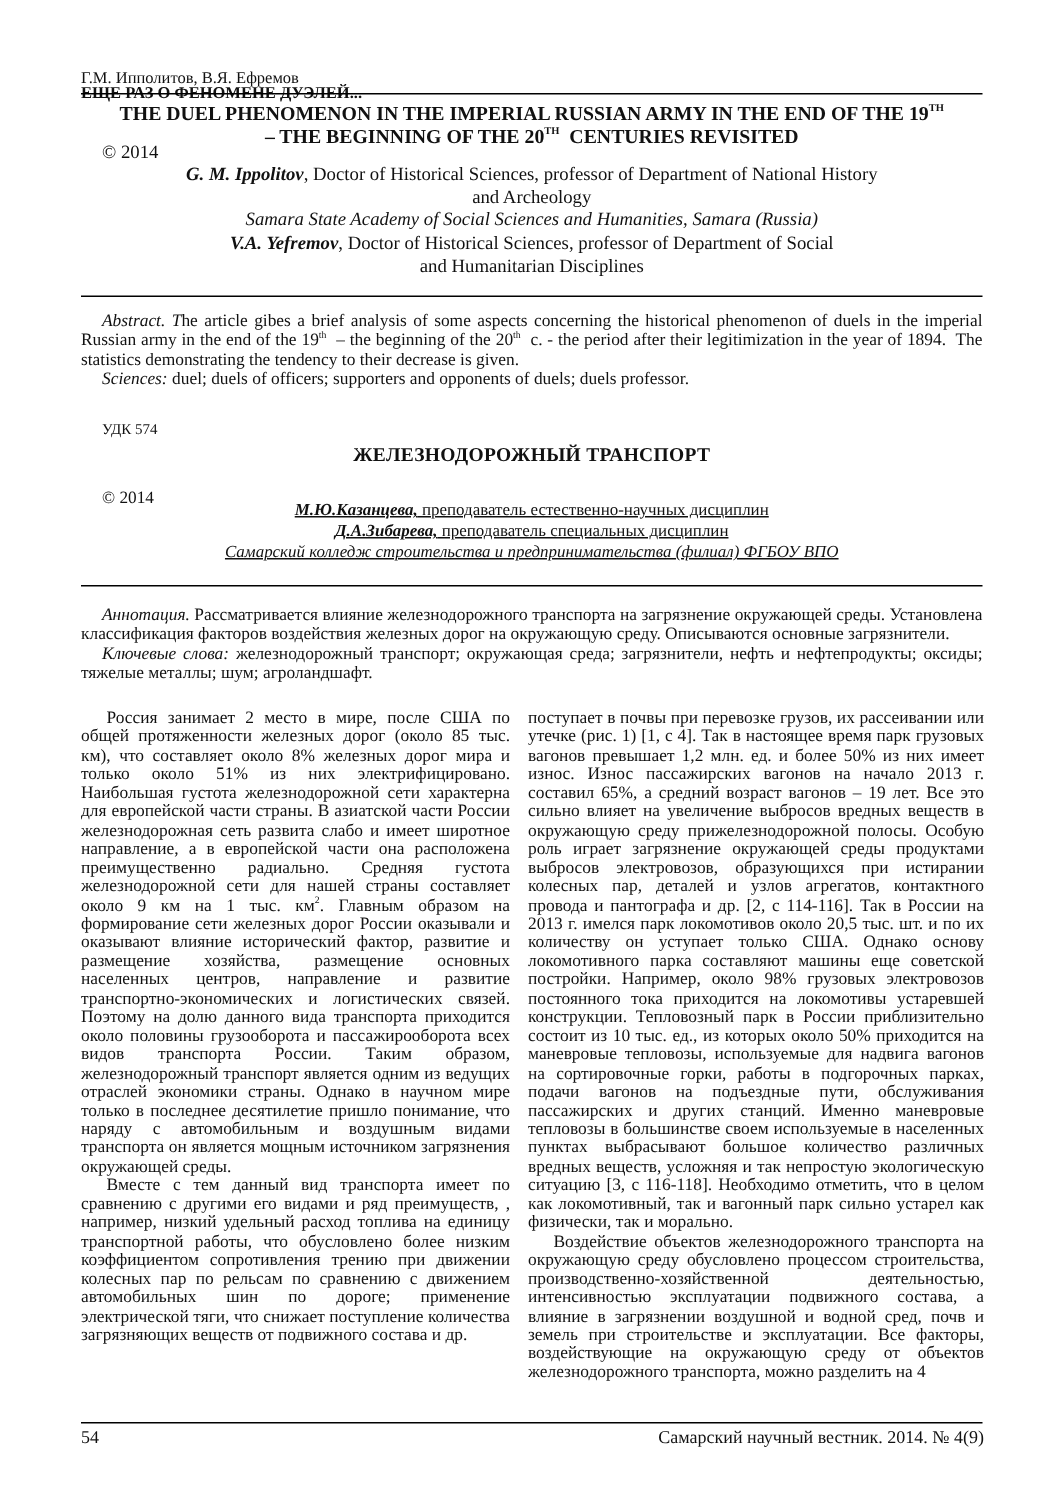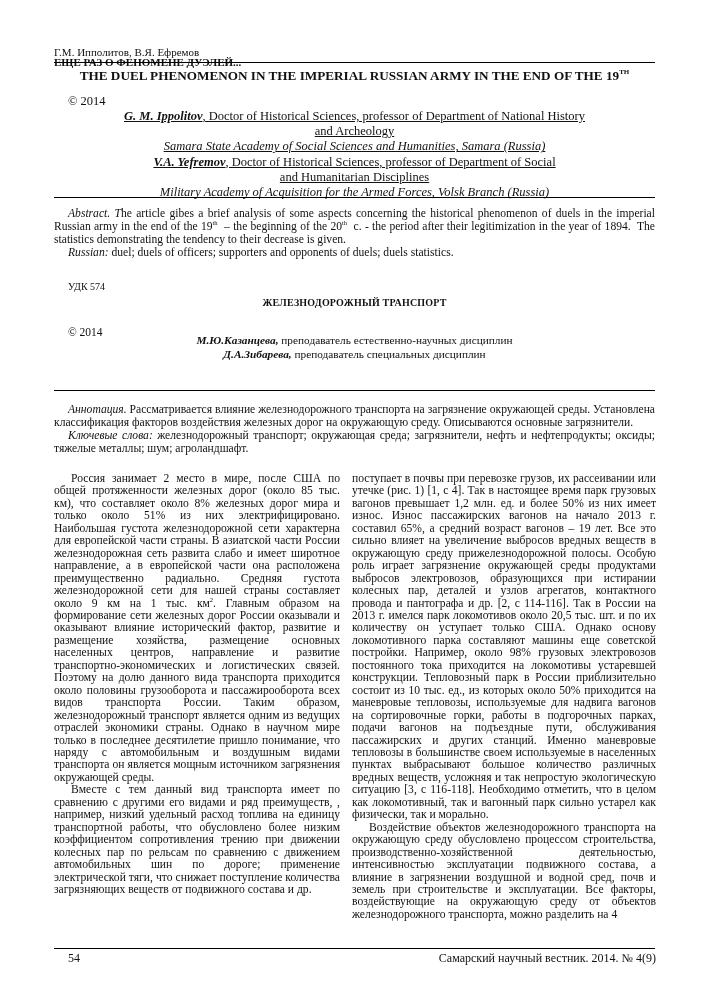--- a/index.html
+++ b/index.html
@@ -5,30 +5,30 @@
   html, body { margin: 0; padding: 0; background: #ffffff; }
   body { width: 709px; height: 1003px; position: relative; overflow: hidden; color: #111; font-family: "Liberation Serif", serif; }
   .running-head { position: absolute; left: 54px; top: 47px; font-size: 11px; line-height: 10px; }
   .running-head .authors { font-family: "Liberation Serif", serif; }
   .running-head .title { font-weight: bold; }
   .hrule { position: absolute; left: 54px; width: 601px; height: 0; border-top: 1.3px solid #000; }
   .center { position: absolute; left: 54px; width: 601px; text-align: center; }
   .en-title { top: 68px; font-weight: bold; font-size: 13.2px; line-height: 15px; }
   .en-title sup { font-size: 7px; vertical-align: 6px; line-height: 0; }
   .copy { position: absolute; left: 68px; font-size: 12.5px; text-align: right; }
-  .aff { font-size: 12.5px; line-height: 15.2px; text-decoration: underline; }
+  .aff { font-size: 12.5px; line-height: 15.2px; }
   .aff .i { font-style: italic; }
   .aff .b { font-weight: bold; font-style: italic; }
   .abstract { position: absolute; left: 54px; width: 601px; font-size: 11.6px; line-height: 13.1px; text-align: justify; }
   .abstract .ind { text-indent: 14px; }
   .abstract i { font-style: italic; }
   .abstract sup { font-size: 6.5px; vertical-align: 5px; line-height: 0; }
   .udk { position: absolute; left: 68px; top: 281px; font-size: 10px; }
-  .ru-title { top: 296px; font-weight: bold; font-size: 10px; line-height: 14.5px; letter-spacing: 0.2px; }
-  .ru-aff { font-size: 11.3px; line-height: 14px; }
+  .ru-title { top: 296px; font-weight: bold; font-size: 13px; line-height: 14.5px; letter-spacing: 0.2px; }
+  .ru-aff { font-size: 11.3px; line-height: 14px; text-decoration: underline; }
   .ru-aff .b { font-weight: bold; font-style: italic; }
   .ru-aff .i { font-style: italic; }
   .col { position: absolute; top: 473px; width: 286px; font-size: 11.6px; line-height: 12.45px; text-align: justify; }
   .col p { margin: 0; }
   .col .ind { text-indent: 17px; }
   .col sup { font-size: 6.5px; vertical-align: 5px; line-height: 0; }
   .col-left { left: 54px; }
   .col-right { left: 352px; width: 304px; }
   .footer { position: absolute; top: 951px; font-size: 12px; }
 </style>
@@ -36,57 +36,58 @@
 <body>
 
 <div class="running-head">
   <div class="authors">Г.М. Ипполитов, В.Я. Ефремов</div>
   <div class="title">ЕЩЕ РАЗ О ФЕНОМЕНЕ ДУЭЛЕЙ...</div>
 </div>
 <div class="hrule" style="top:62px"></div>
 
 <div class="center en-title">
   <div><span>THE DUEL PHENOMENON IN THE IMPERIAL RUSSIAN ARMY IN THE END OF THE 19</span><sup>TH</sup></div>
+  <div><span>– THE BEGINNING OF THE 20</span><sup>TH</sup><span style="white-space:pre">  CENTURIES REVISITED</span></div>
 </div>
 <div class="copy" style="top:94px">© 2014</div>
 <div class="center aff" style="top:109px">
   <div><span class="b">G. M. Ippolitov</span><span>, Doctor of Historical Sciences, professor of Department of National History</span></div>
   <div>and Archeology</div>
   <div class="i">Samara State Academy of Social Sciences and Humanities, Samara (Russia)</div>
   <div><span class="b">V.A. Yefremov</span><span>, Doctor of Historical Sciences, professor of Department of Social</span></div>
   <div>and Humanitarian Disciplines</div>
-  <div class="i">Military Academy of Acquisition for the Armed Forces, Volsk Branch (Russia)</div>
 </div>
 <div class="hrule" style="top:197px"></div>
 
 <div class="abstract" style="top:207px">
   <div class="ind"><i>Abstract. T</i><span>he article gibes a brief analysis of some aspects concerning the historical phenomenon of duels in the imperial Russian army in the end of the 19</span><sup>th</sup><span style="white-space:pre-wrap">  – the beginning of the 20</span><sup>th</sup><span style="white-space:pre-wrap">  c. - the period after their legitimization in the year of 1894.  The statistics demonstrating the tendency to their decrease is given.</span></div>
-  <div class="ind"><i>Russian:</i><span> duel; duels of officers; supporters and opponents of duels; duels statistics.</span></div>
+  <div class="ind"><i>Sciences:</i><span> duel; duels of officers; supporters and opponents of duels; duels professor.</span></div>
 </div>
 
 <div class="udk">УДК 574</div>
 <div class="center ru-title">
   <div>ЖЕЛЕЗНОДОРОЖНЫЙ ТРАНСПОРТ</div>
 </div>
 <div class="copy" style="top:326px;font-size:11.5px">© 2014</div>
 <div class="center ru-aff" style="top:333px">
   <div><span class="b">М.Ю.Казанцева,</span><span> преподаватель естественно-научных дисциплин</span></div>
   <div><span class="b">Д.А.Зибарева,</span><span> преподаватель специальных дисциплин</span></div>
+  <div class="i">Самарский колледж строительства и предпринимательства (филиал) ФГБОУ ВПО</div>
 </div>
 <div class="hrule" style="top:390px"></div>
 
 <div class="abstract" style="top:403px">
   <div class="ind"><i>Аннотация.</i><span> Рассматривается влияние железнодорожного транспорта на загрязнение окружающей среды. Установлена классификация факторов воздействия железных дорог на окружающую среду. Описываются основные загрязнители.</span></div>
   <div class="ind"><i>Ключевые слова:</i><span> железнодорожный транспорт; окружающая среда; загрязнители, нефть и нефтепродукты; оксиды; тяжелые металлы; шум; агроландшафт.</span></div>
 </div>
 
 <div class="col col-left">
   <p class="ind"><span>Россия занимает 2 место в мире, после США по общей протяженности железных дорог (около 85 тыс. км), что составляет около 8% железных дорог мира и только около 51% из них электрифицировано. Наибольшая густота железнодорожной сети характерна для европейской части страны. В азиатской части России железнодорожная сеть развита слабо и имеет широтное направление, а в европейской части она расположена преимущественно радиально. Средняя густота железнодорожной сети для нашей страны составляет около 9 км на 1 тыс. км</span><sup>2</sup><span>. Главным образом на формирование сети железных дорог России оказывали и оказывают влияние исторический фактор, развитие и размещение хозяйства, размещение основных населенных центров, направление и развитие транспортно-экономических и логистических связей. Поэтому на долю данного вида транспорта приходится около половины грузооборота и пассажирооборота всех видов транспорта России. Таким образом, железнодорожный транспорт является одним из ведущих отраслей экономики страны. Однако в научном мире только в последнее десятилетие пришло понимание, что  наряду с автомобильным и воздушным видами транспорта он является мощным источником загрязнения окружающей среды.</span></p>
   <p class="ind">Вместе с тем данный вид транспорта имеет по сравнению с другими его видами и ряд преимуществ, , например, низкий удельный расход топлива на единицу транспортной работы, что обусловлено более низким коэффициентом сопротивления трению при движении колесных пар по рельсам по сравнению с движением автомобильных шин по дороге; применение электрической тяги, что снижает поступление количества загрязняющих веществ от подвижного состава и др.</p>
 </div>
 <div class="col col-right">
   <p>поступает в почвы при перевозке грузов, их рассеивании или утечке (рис. 1) [1, с 4]. Так в настоящее время парк грузовых вагонов превышает 1,2 млн. ед. и более 50% из них имеет износ. Износ пассажирских вагонов на начало 2013 г. составил 65%, а средний возраст вагонов – 19 лет. Все это сильно влияет на увеличение выбросов вредных веществ в окружающую среду прижелезнодорожной полосы. Особую роль играет загрязнение окружающей среды продуктами выбросов электровозов, образующихся при истирании колесных пар, деталей и узлов агрегатов, контактного провода и пантографа и др. [2, с 114-116]. Так в России на 2013 г. имелся парк локомотивов около 20,5 тыс. шт. и по их количеству он уступает только США. Однако основу локомотивного парка составляют машины еще советской постройки. Например, около 98% грузовых электровозов постоянного тока приходится на локомотивы устаревшей конструкции. Тепловозный парк в России приблизительно состоит из 10 тыс. ед., из которых около 50% приходится на маневровые тепловозы, используемые для надвига вагонов на сортировочные горки, работы в подгорочных парках, подачи вагонов на подъездные пути, обслуживания пассажирских и других станций. Именно маневровые тепловозы в большинстве своем используемые в населенных пунктах выбрасывают большое количество различных вредных веществ, усложняя и так непростую экологическую ситуацию [3, с 116-118]. Необходимо отметить, что в целом как локомотивный, так и вагонный парк сильно устарел как физически, так и морально.</p>
   <p class="ind">Воздействие объектов железнодорожного транспорта на окружающую среду обусловлено процессом строительства, производственно-хозяйственной деятельностью, интенсивностью эксплуатации подвижного состава, а влияние в загрязнении воздушной и водной сред, почв и земель при строительстве и эксплуатации. Все факторы, воздействующие на окружающую среду от объектов железнодорожного транспорта, можно разделить на 4</p>
 </div>
 
 <div class="hrule" style="top:948px"></div>
-<div class="footer" style="left:68px">54</div>
+<div class="footer" style="left:54px">54</div>
 <div class="footer" style="right:53px">Самарский научный вестник. 2014. № 4(9)</div>
 
 </body></html>

